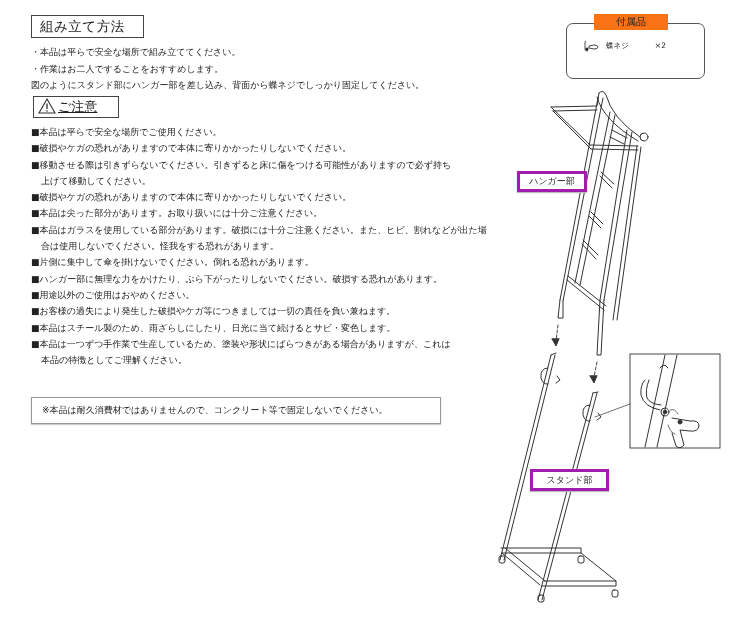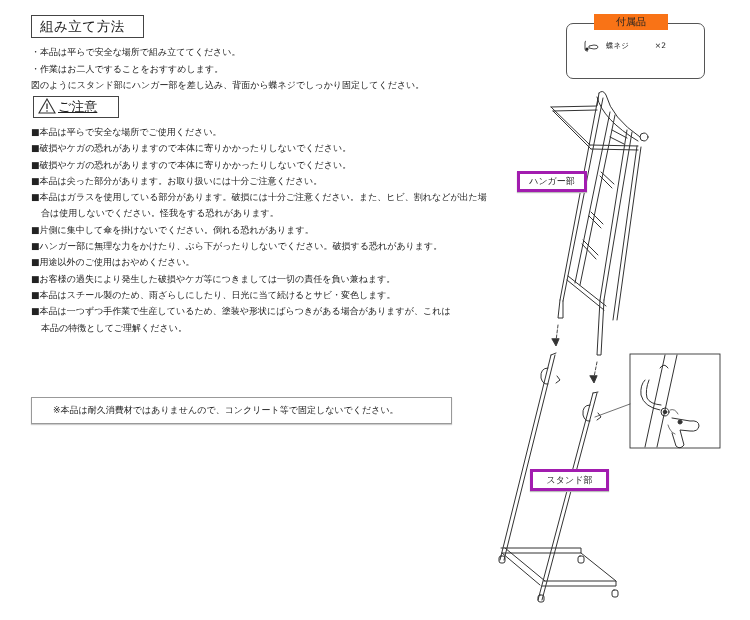--- a/index.html
+++ b/index.html
@@ -15,21 +15,21 @@
 
   .caution-box { position: absolute; left: 33px; top: 96px; width: 80px; height: 20px;
                  border: 1.3px solid #444; font-size: 13px; line-height: 20px; padding-left: 4px; text-decoration: underline; }
   .caution-box svg { vertical-align: -3px; margin-right: 2px; }
 
   .notes { position: absolute; left: 31px; top: 124px; width: 470px; font-size: 9px; line-height: 16.3px; }
   .notes .item { white-space: nowrap; }
   .notes .item .cont { display: block; padding-left: 10px; }
 
   .notice { position: absolute; left: 31px; top: 397px; width: 398px; height: 25px;
-            border: 1px solid #999; font-size: 9px; line-height: 25px; padding-left: 21px;
+            border: 1px solid #999; font-size: 9px; line-height: 25px; padding-left: 10px;
             box-shadow: 0 1px 1px #ccc; white-space: nowrap; }
 
   .acc-box { position: absolute; left: 566px; top: 23px; width: 137px; height: 54px;
              border: 1.3px solid #555; border-radius: 7px; }
   .acc-title { position: absolute; left: 594px; top: 14px; width: 74px; text-align: center;
                background: #f97316; font-size: 10px; line-height: 16px; }
   .acc-row { position: absolute; left: 584px; top: 40px; font-size: 7.5px; line-height: 12px; display: flex; align-items: center; }
   .acc-row .qty { margin-left: 26px; }
 
   .label-box { position: absolute; border: 3px solid #a21caf; font-size: 9px; background: #fff;
@@ -55,20 +55,21 @@
     <svg width="18" height="16" viewBox="0 0 18 16">
       <path d="M9 1 L17 15 L1 15 Z" fill="none" stroke="#333" stroke-width="1.1"></path>
       <line x1="9" y1="5.5" x2="9" y2="11" stroke="#333" stroke-width="1.3"></line>
       <circle cx="9" cy="13" r="0.8" fill="#333"></circle>
     </svg><span>ご注意</span>
   </div>
 
   <div class="notes">
     <div class="item"><span>■本品は平らで安全な場所でご使用ください。</span></div>
     <div class="item"><span>■破損やケガの恐れがありますので本体に寄りかかったりしないでください。</span></div>
+    <div class="item"><span>■移動させる際は引きずらないでください。引きずると床に傷をつける可能性がありますので必ず持ち</span><span class="cont">上げて移動してください。</span></div>
     <div class="item"><span>■破損やケガの恐れがありますので本体に寄りかかったりしないでください。</span></div>
     <div class="item"><span>■本品は尖った部分があります。お取り扱いには十分ご注意ください。</span></div>
     <div class="item"><span>■本品はガラスを使用している部分があります。破損には十分ご注意ください。また、ヒビ、割れなどが出た場</span><span class="cont">合は使用しないでください。怪我をする恐れがあります。</span></div>
     <div class="item"><span>■片側に集中して傘を掛けないでください。倒れる恐れがあります。</span></div>
     <div class="item"><span>■ハンガー部に無理な力をかけたり、ぶら下がったりしないでください。破損する恐れがあります。</span></div>
     <div class="item"><span>■用途以外のご使用はおやめください。</span></div>
     <div class="item"><span>■お客様の過失により発生した破損やケガ等につきましては一切の責任を負い兼ねます。</span></div>
     <div class="item"><span>■本品はスチール製のため、雨ざらしにしたり、日光に当て続けるとサビ・変色します。</span></div>
     <div class="item"><span>■本品は一つずつ手作業で生産しているため、塗装や形状にばらつきがある場合がありますが、これは</span><span class="cont">本品の特徴としてご理解ください。</span></div>
   </div>

